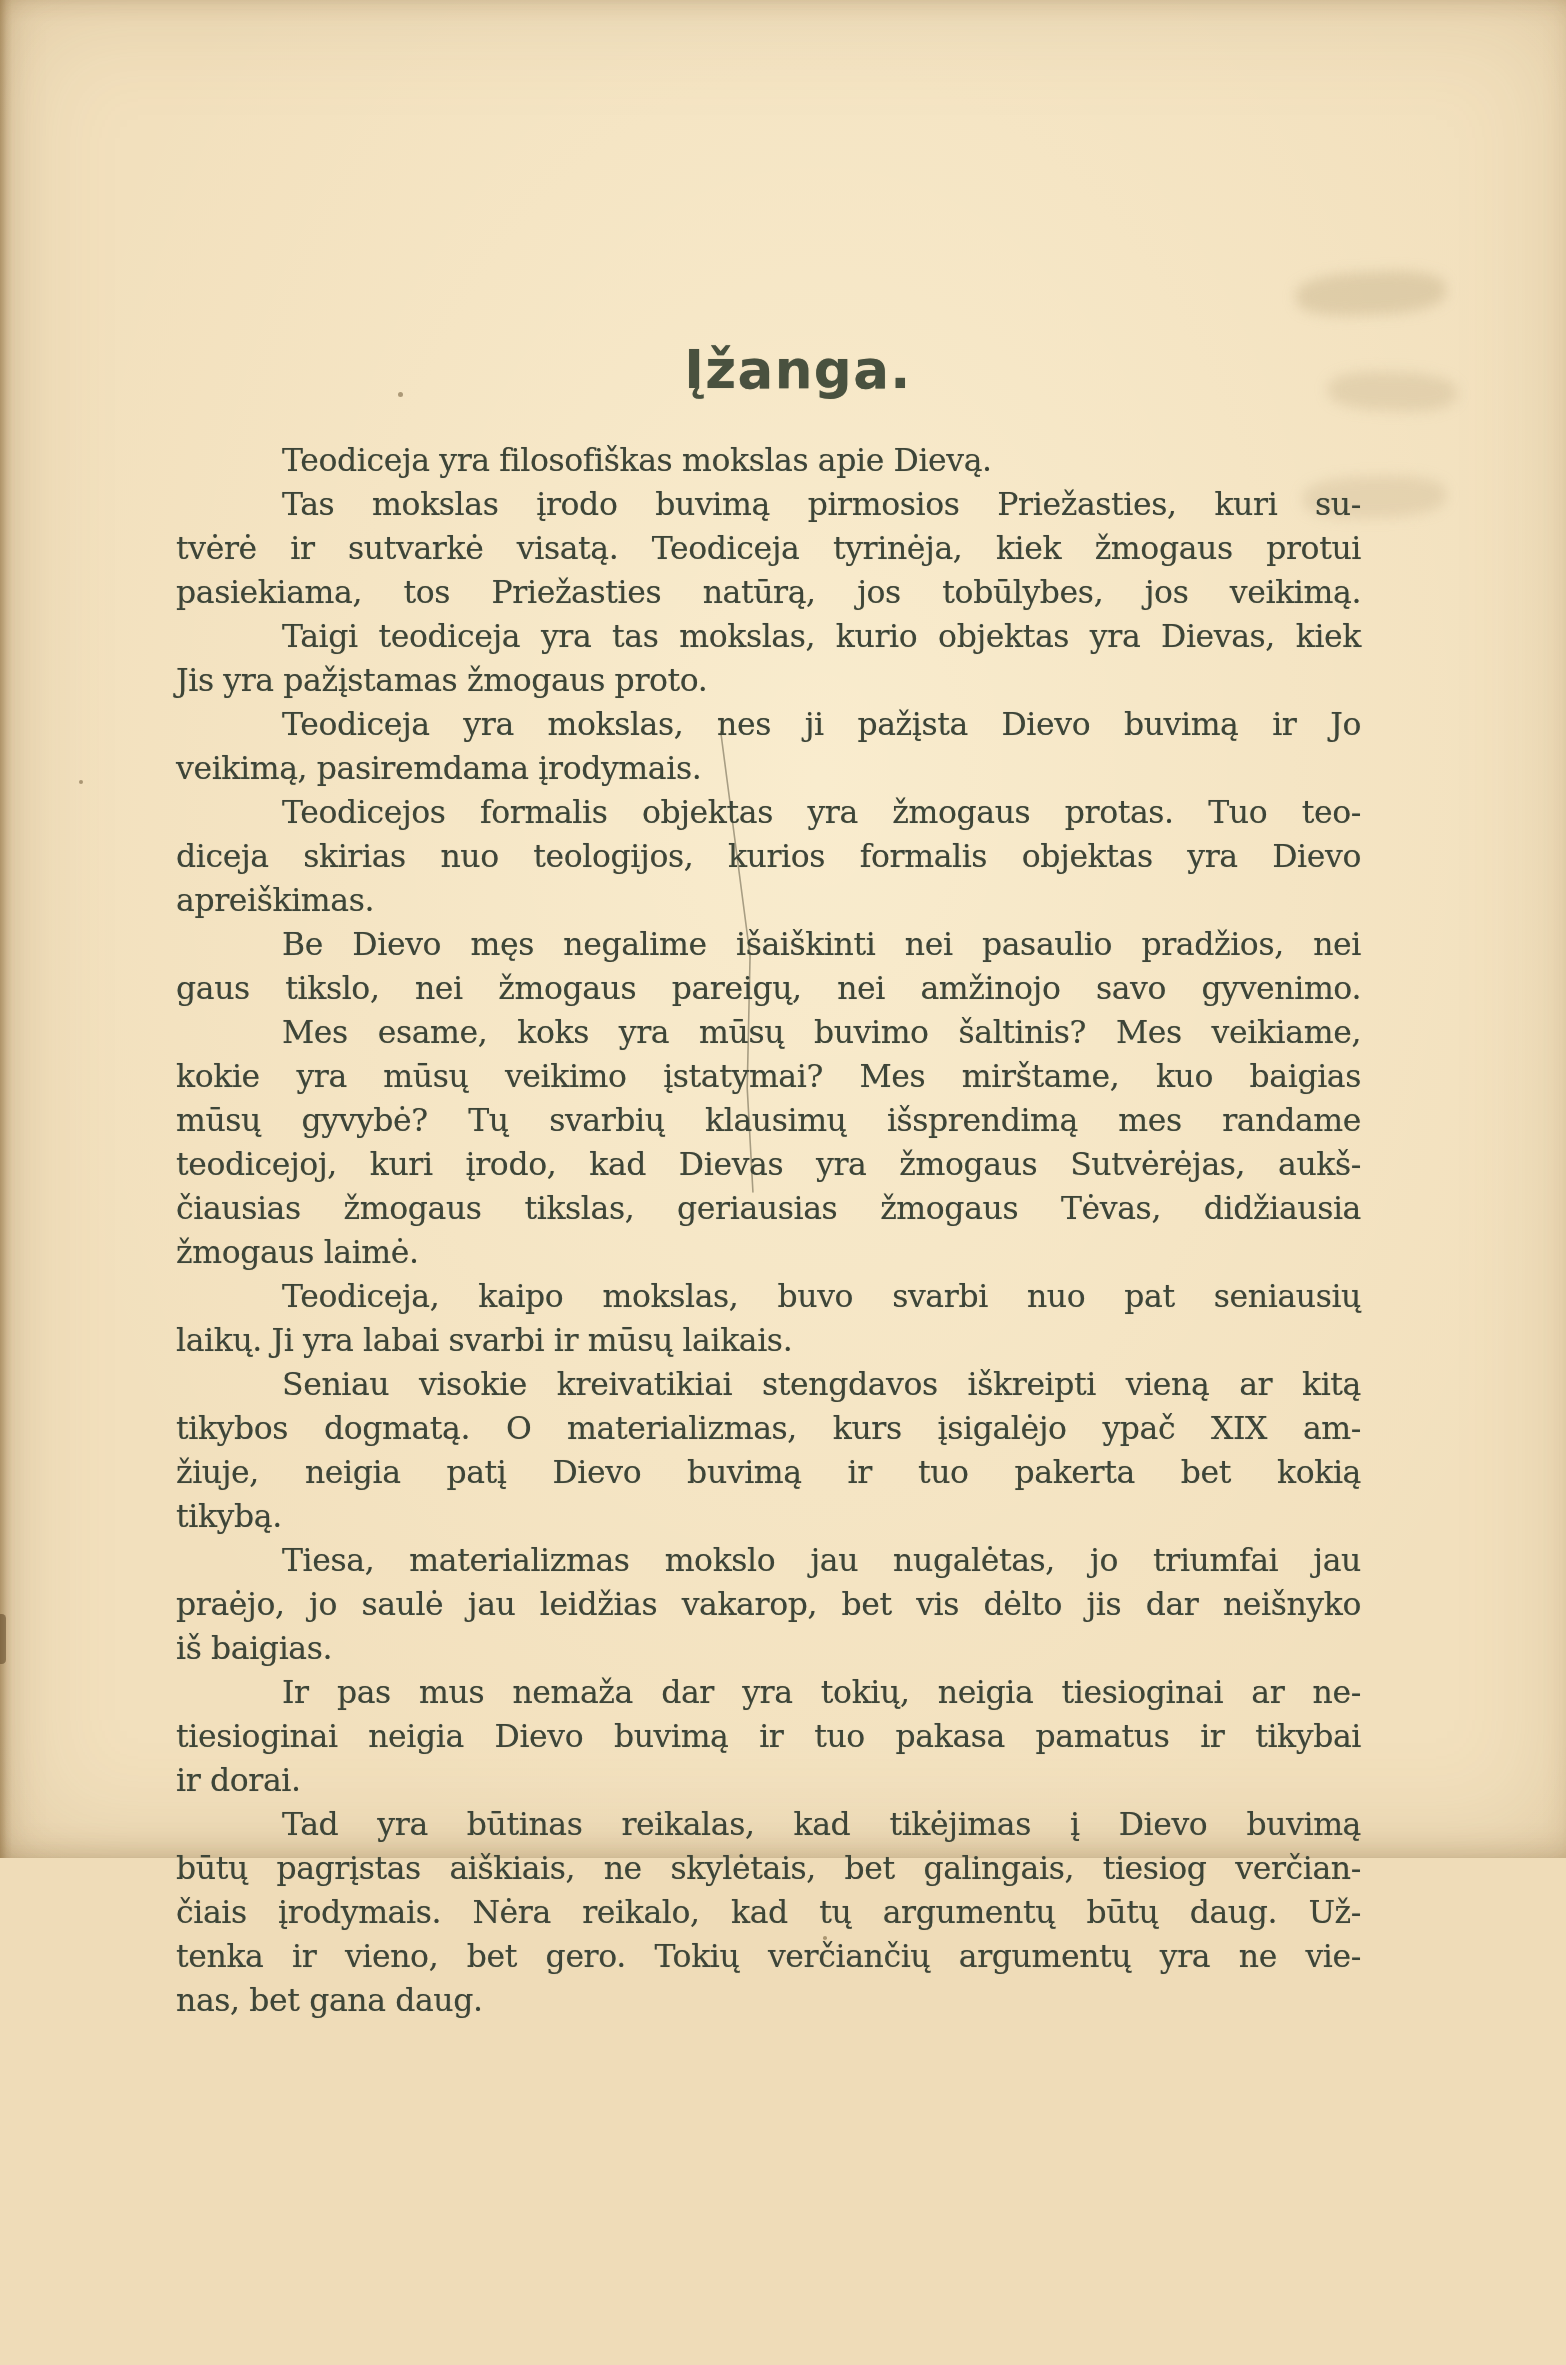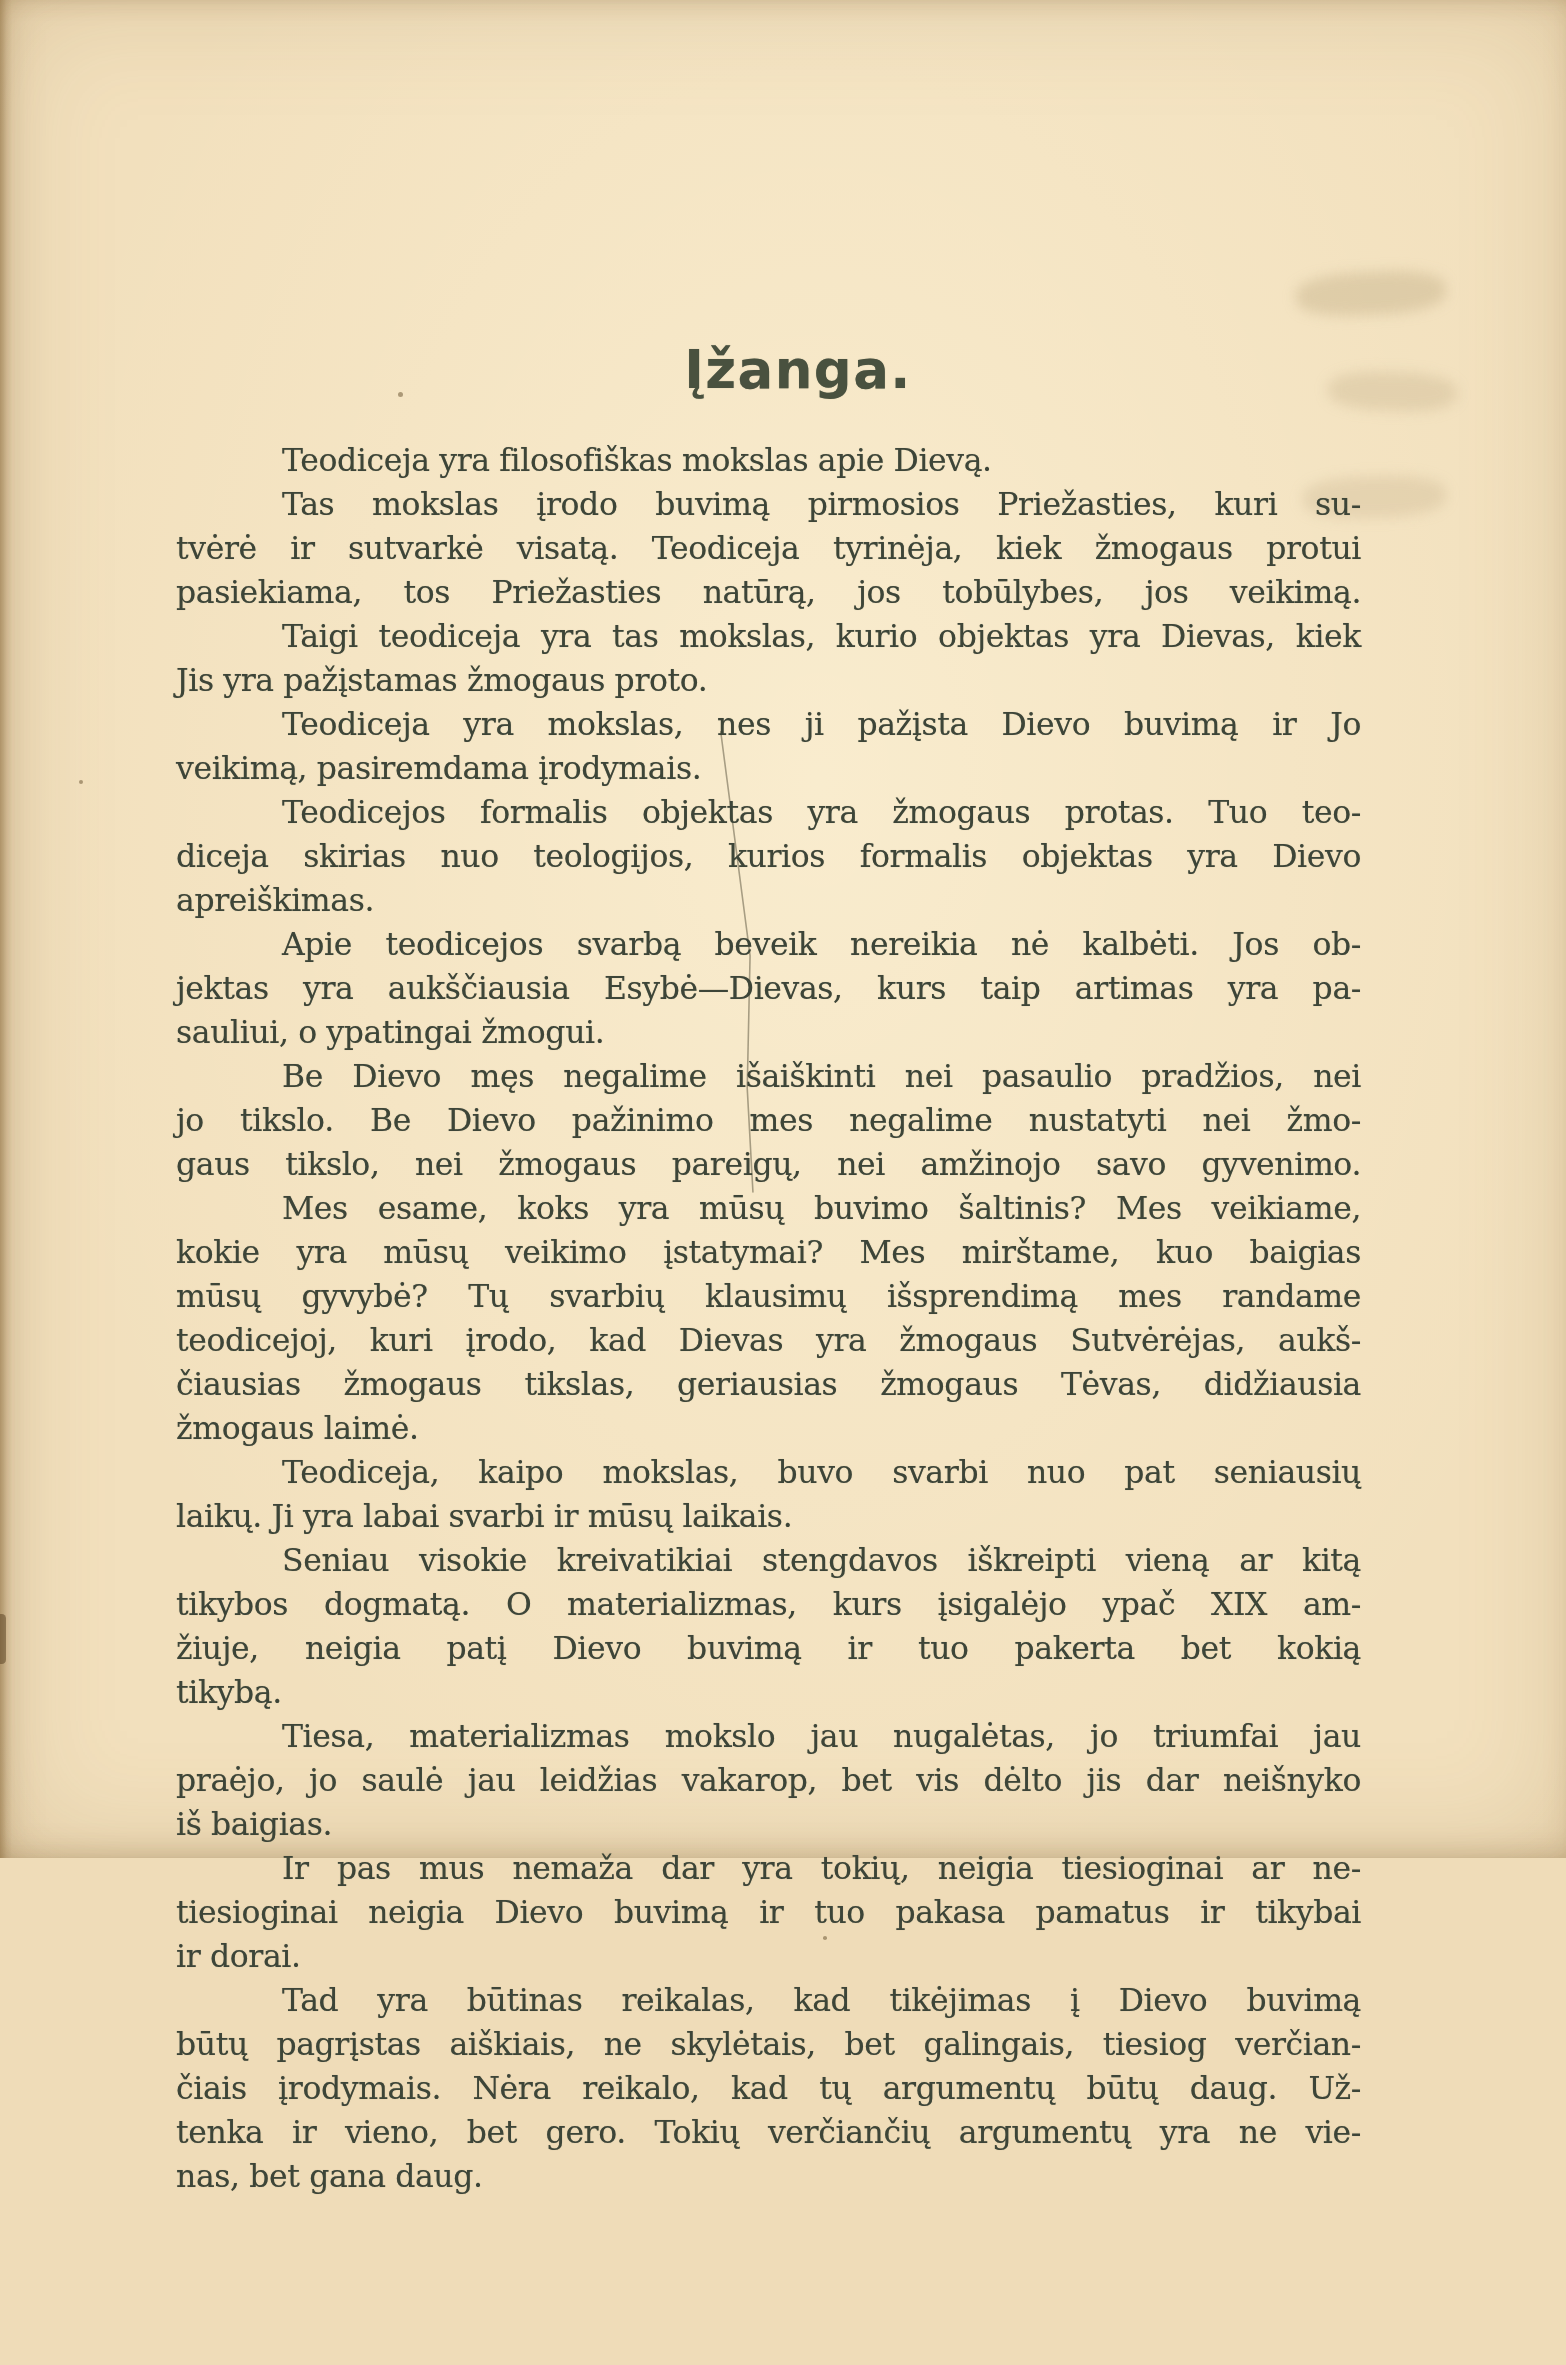--- a/index.html
+++ b/index.html
@@ -127,27 +127,21 @@
       <div class="paragraph">
         <div class="line indent">Teodiceja yra mokslas, nes ji pažįsta Dievo buvimą ir Jo</div>
         <div class="line short">veikimą, pasiremdama įrodymais.</div>
       </div>
       <div class="paragraph">
         <div class="line indent">Teodicejos formalis objektas yra žmogaus protas. Tuo teo-</div>
         <div class="line">diceja skirias nuo teologijos, kurios formalis objektas yra Dievo</div>
         <div class="line short">apreiškimas.</div>
       </div>
       <div class="paragraph">
-        <div class="line indent">Apie teodicejos svarbą beveik nereikia nė kalbėti.  Jos ob-</div>
-        <div class="line">jektas yra aukščiausia Esybė—Dievas, kurs taip artimas yra pa-</div>
-        <div class="line short">sauliui, o ypatingai žmogui.</div>
-      </div>
-      <div class="paragraph">
         <div class="line indent">Be Dievo męs negalime išaiškinti nei pasaulio pradžios, nei</div>
-        <div class="line">jo tikslo.  Be Dievo pažinimo mes negalime nustatyti nei žmo-</div>
         <div class="line">gaus tikslo, nei žmogaus pareigų, nei amžinojo savo gyvenimo.</div>
       </div>
       <div class="paragraph">
         <div class="line indent">Mes esame, koks yra mūsų buvimo šaltinis? Mes veikiame,</div>
         <div class="line">kokie yra mūsų veikimo įstatymai?  Mes mirštame, kuo baigias</div>
         <div class="line">mūsų gyvybė?  Tų svarbių klausimų išsprendimą mes randame</div>
         <div class="line">teodicejoj, kuri įrodo, kad Dievas yra žmogaus Sutvėrėjas, aukš-</div>
         <div class="line">čiausias žmogaus tikslas,  geriausias žmogaus Tėvas,  didžiausia</div>
         <div class="line short">žmogaus laimė.</div>
       </div>

